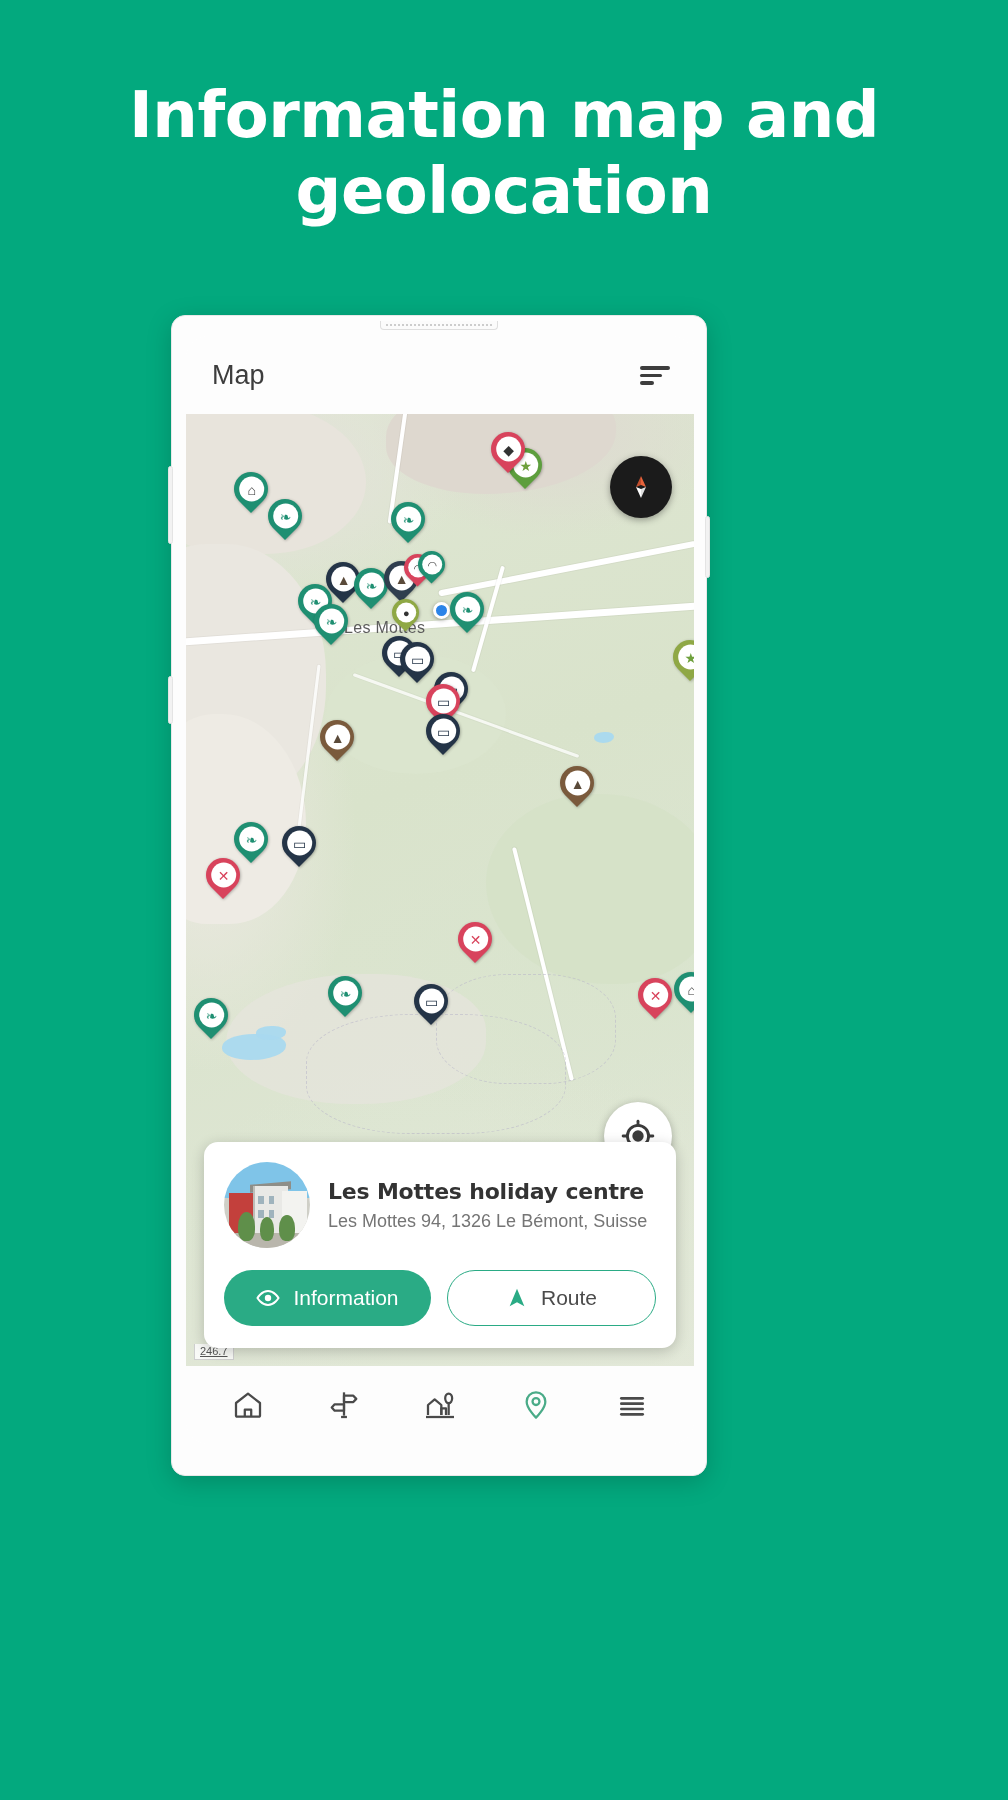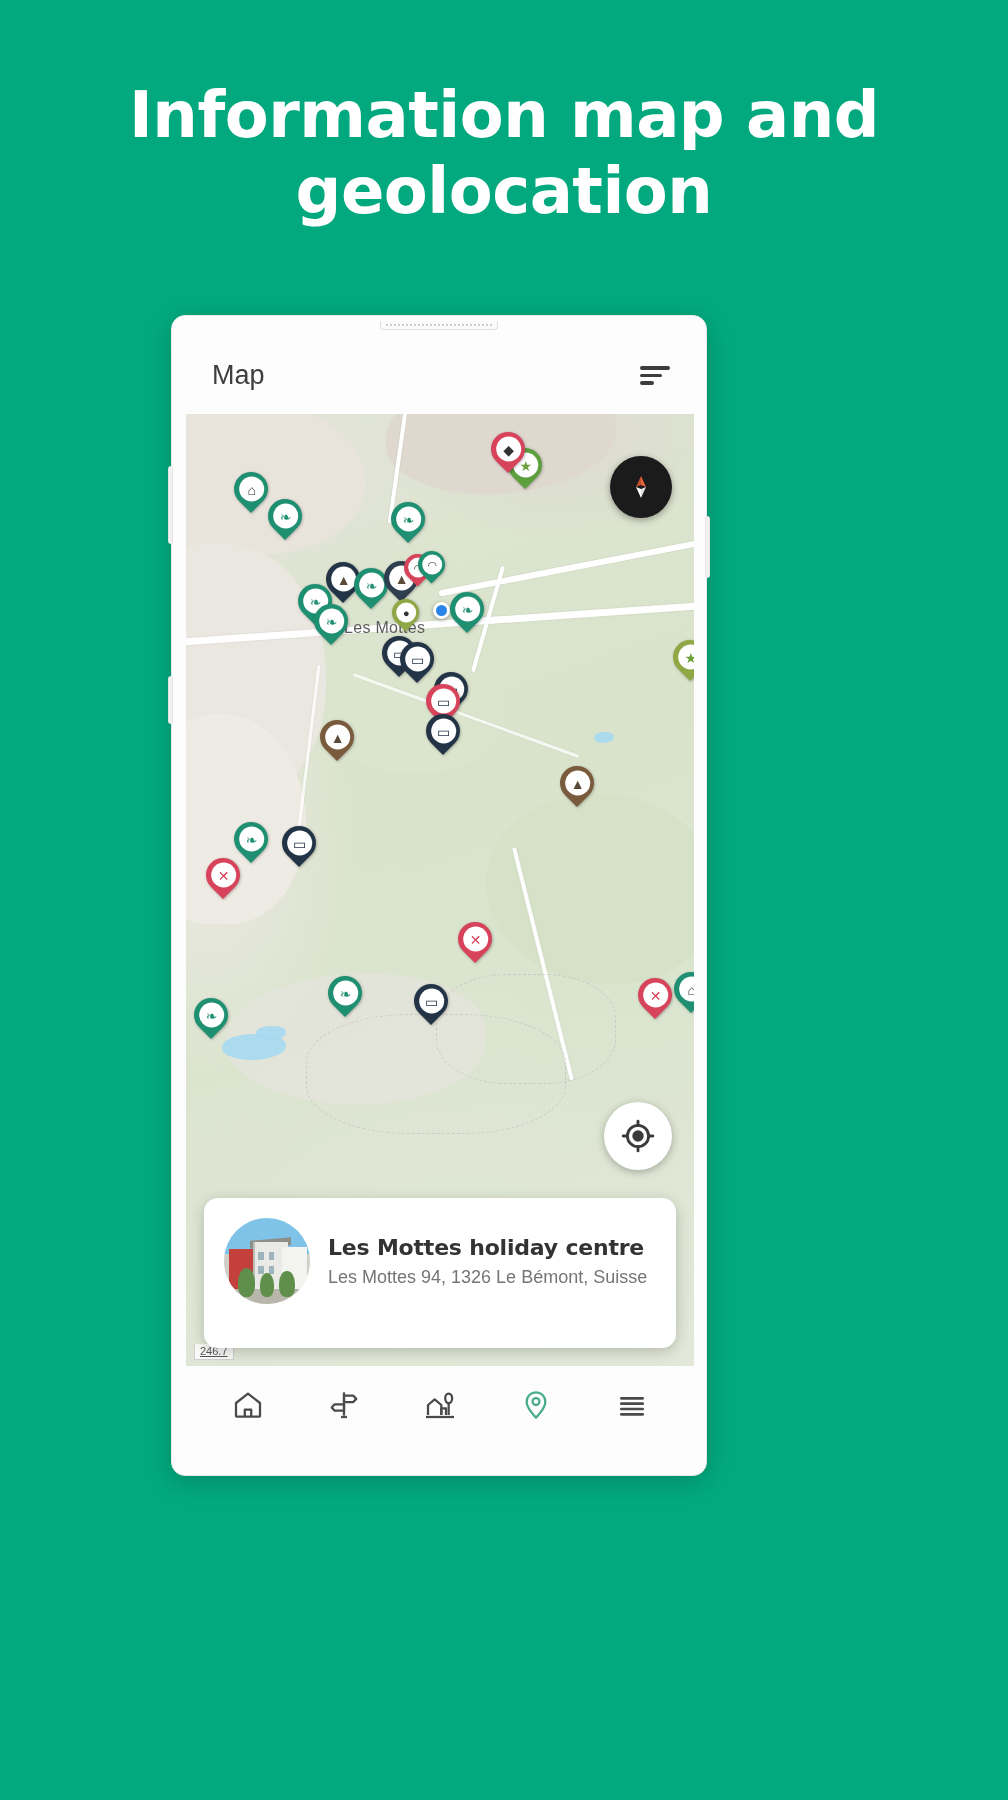--- a/index.html
+++ b/index.html
@@ -453,20 +453,37 @@
             <div class="tree" style="left:16%;"></div>
             <div class="tree" style="left:42%;width:16%;height:28%;"></div>
             <div class="tree" style="left:64%;width:18%;height:30%;"></div>
           </div>
           <div class="card-text">
             <div class="card-title">Les Mottes holiday centre</div>
             <div class="card-sub">Les Mottes 94, 1326 Le Bémont, Suisse</div>
           </div>
         </div>
         <div class="card-actions">
+          <div class="btn btn-primary">
+            <span>
+              <svg width="24" height="24" viewBox="0 0 24 24" fill="none" stroke="#ffffff" stroke-width="2">
+                <path d="M1.5 12s4-7 10.5-7 10.5 7 10.5 7-4 7-10.5 7S1.5 12 1.5 12z"></path>
+                <circle cx="12" cy="12" r="3.2" fill="#ffffff" stroke="none"></circle>
+              </svg>
+            </span>
+            <span>Information</span>
+          </div>
+          <div class="btn btn-outline">
+            <span>
+              <svg width="22" height="22" viewBox="0 0 24 24">
+                <path d="M12 2 L20 21 L12 16.5 L4 21 Z" fill="#2aab85"></path>
+              </svg>
+            </span>
+            <span>Route</span>
+          </div>
         </div>
       </div>
     </div>
 
     <div class="bottomnav">
       <div class="nav-item">
         <span>
           <svg width="32" height="32" viewBox="0 0 24 24" fill="none" stroke="#4a4a4a" stroke-width="1.7" stroke-linejoin="round">
             <path d="M3 10.5 12 3.5l9 7V20a.8.8 0 0 1-.8.8H3.8A.8.8 0 0 1 3 20z"></path>
             <path d="M9.6 20.8v-5.3h4.8v5.3"></path>

